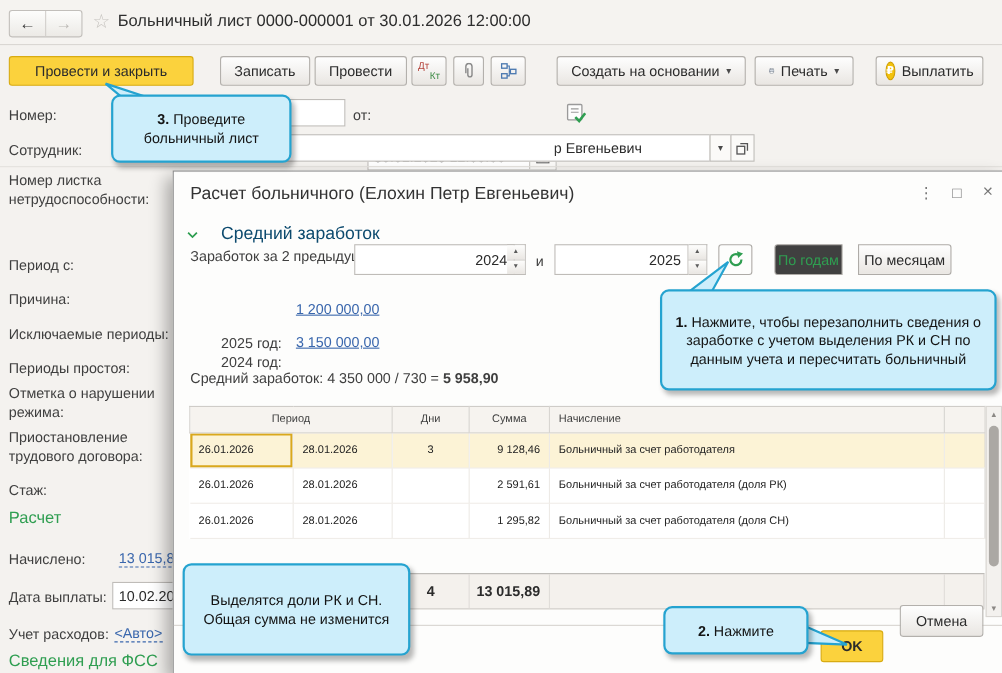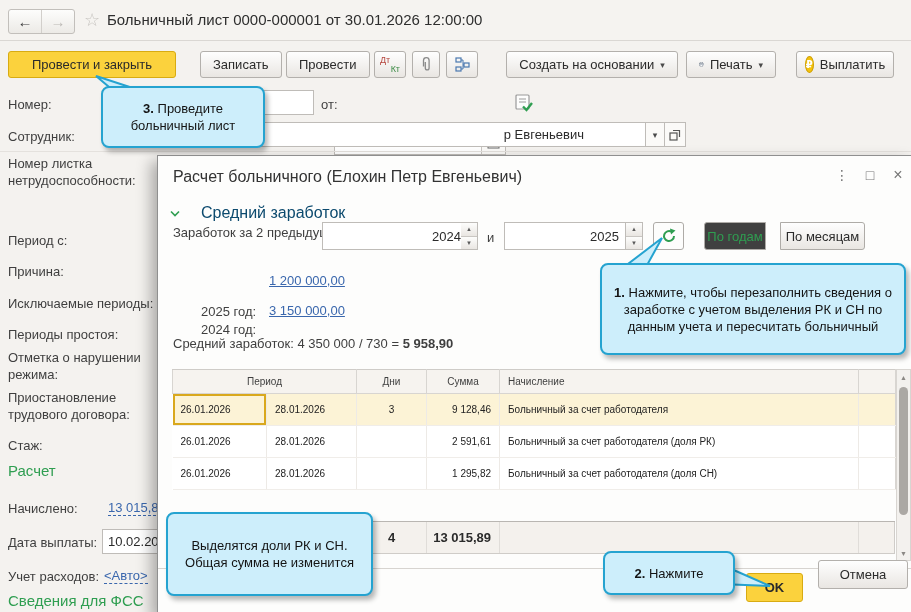--- a/index.html
+++ b/index.html
@@ -299,21 +299,21 @@
       <div class="ar">▲</div>
       <div class="thumb"></div>
       <div style="flex:1;"></div>
       <div class="ar">▼</div>
     </div>
 
     <div class="dlg-sep"></div>
     <div class="btn yellow" style="left:588px;top:417px;width:57px;height:29px;font-weight:bold;">
         <span>OK</span>
       </div>
-    <div class="btn" style="left:660px;top:404px;width:90px;height:29px;">
+    <div class="btn" style="left:660px;top:394px;width:76px;height:29px;">
         <span>Отмена</span>
       </div>
   </div>
 
   <svg class="tail" style="left:90px;top:74px;" width="80" height="20">
       <polygon points="6,2 55,18 25,18"></polygon>
     </svg>
   <div class="callout" style="left:101px;top:86px;width:164px;height:62px;">
     <div><b>3.</b> <span>Проведите больничный лист</span></div>
   </div>

